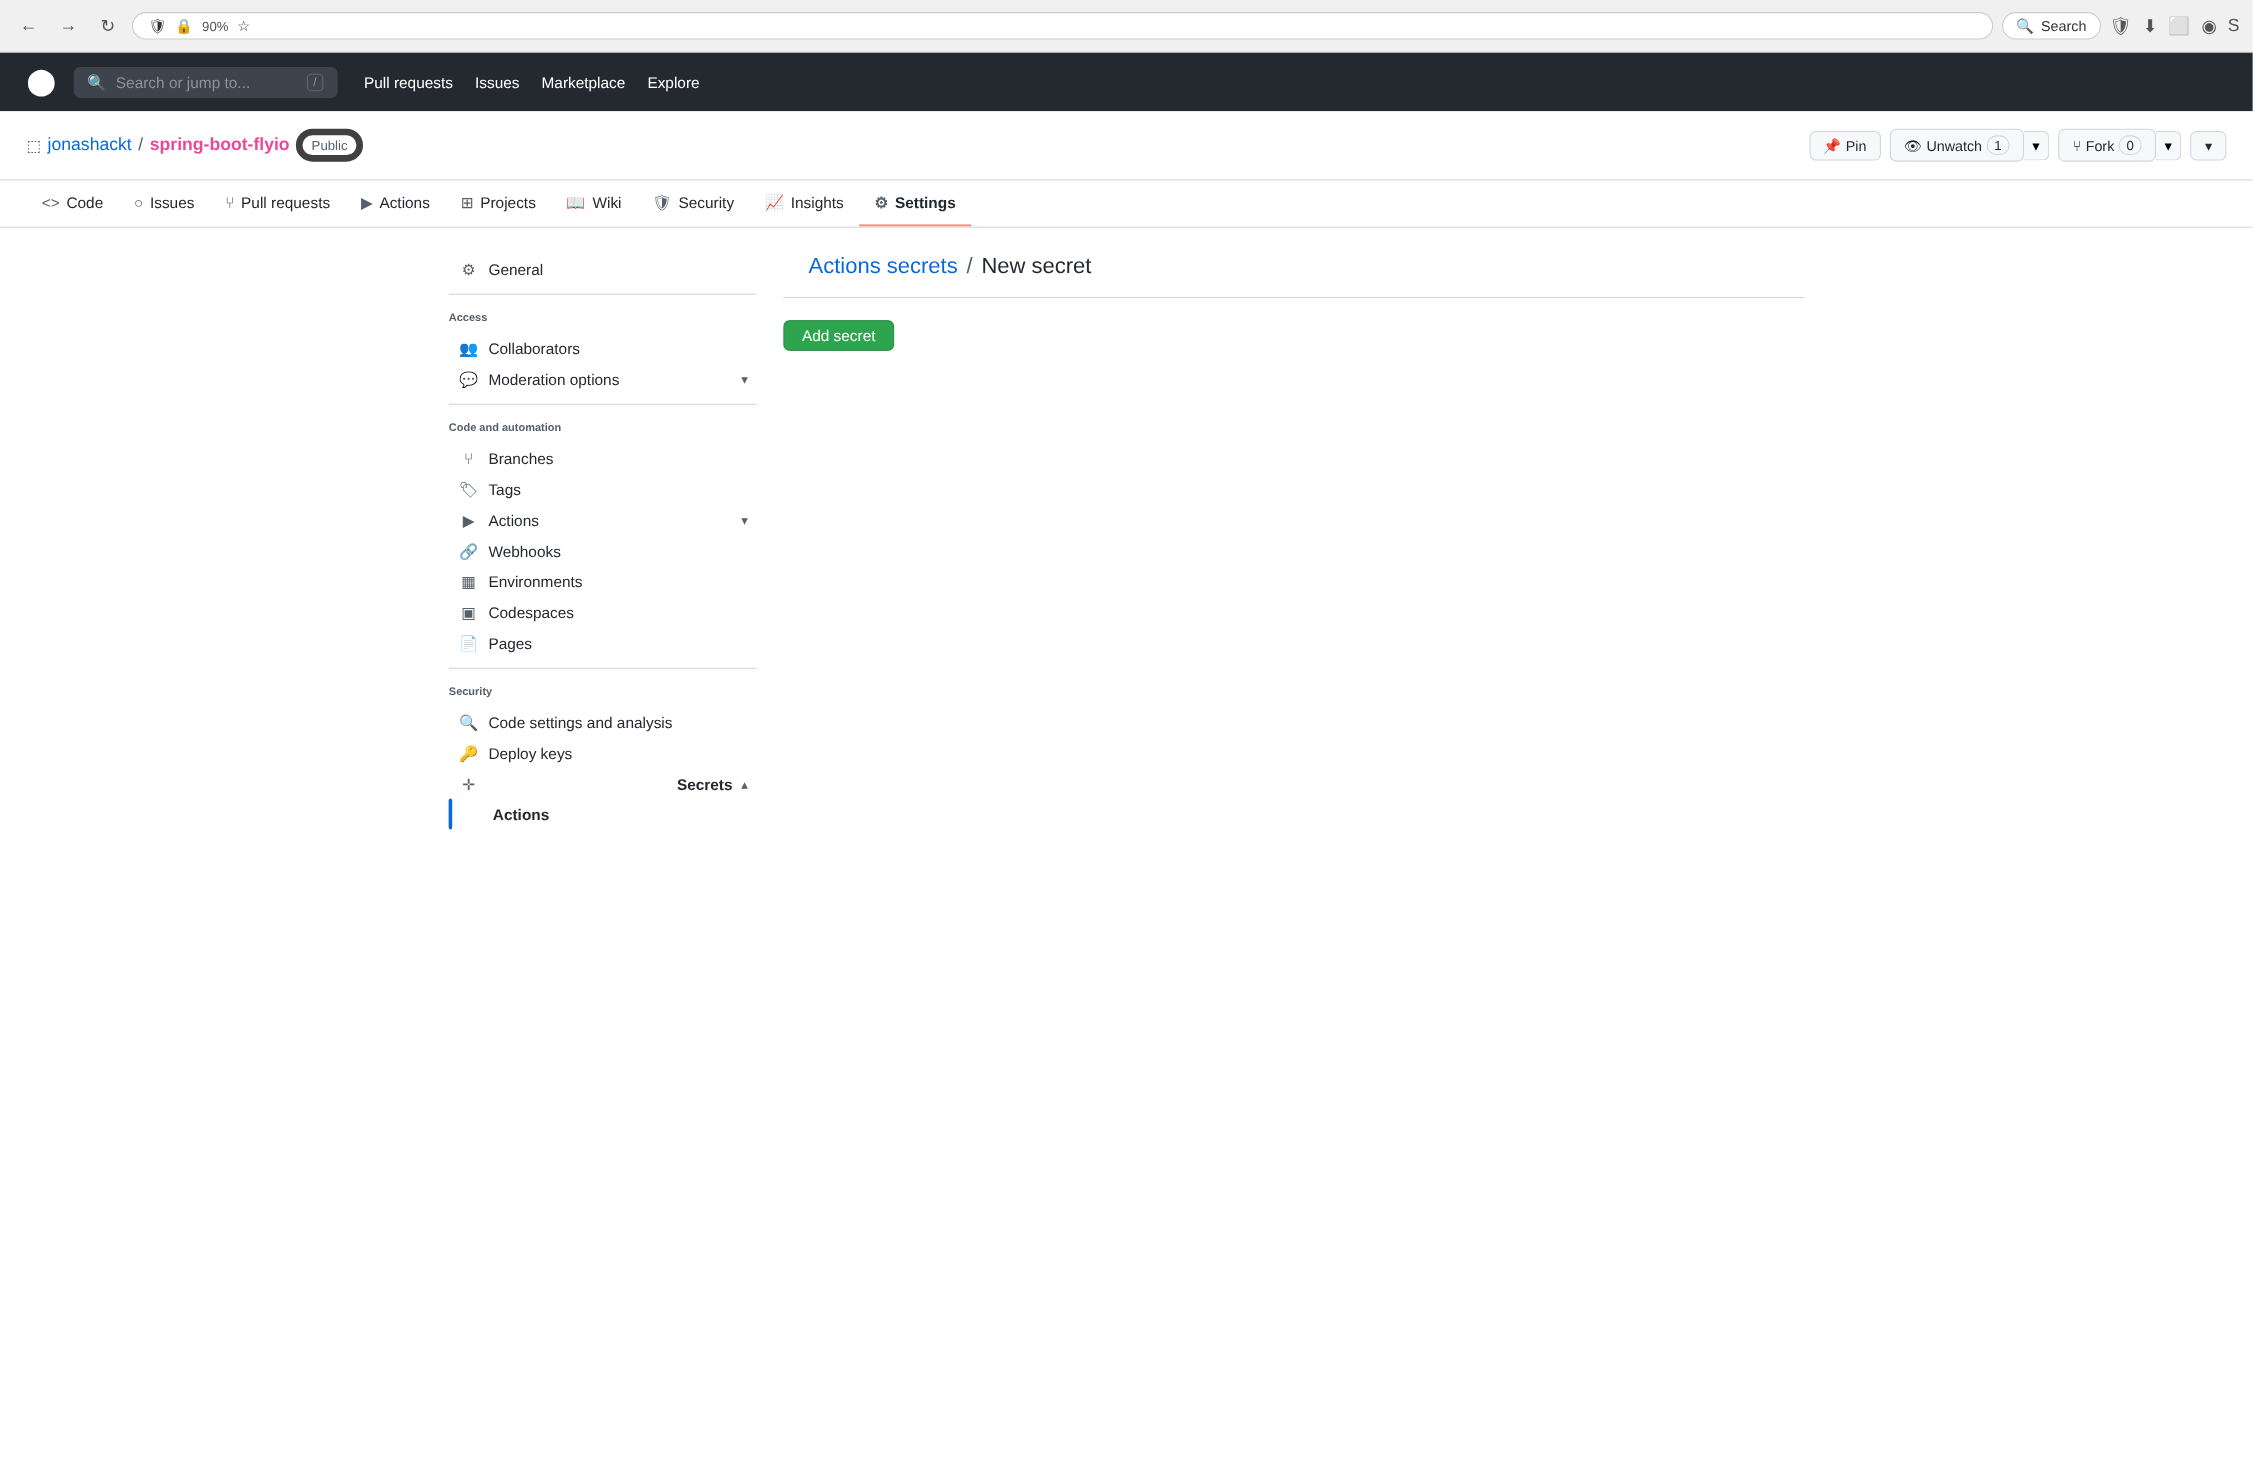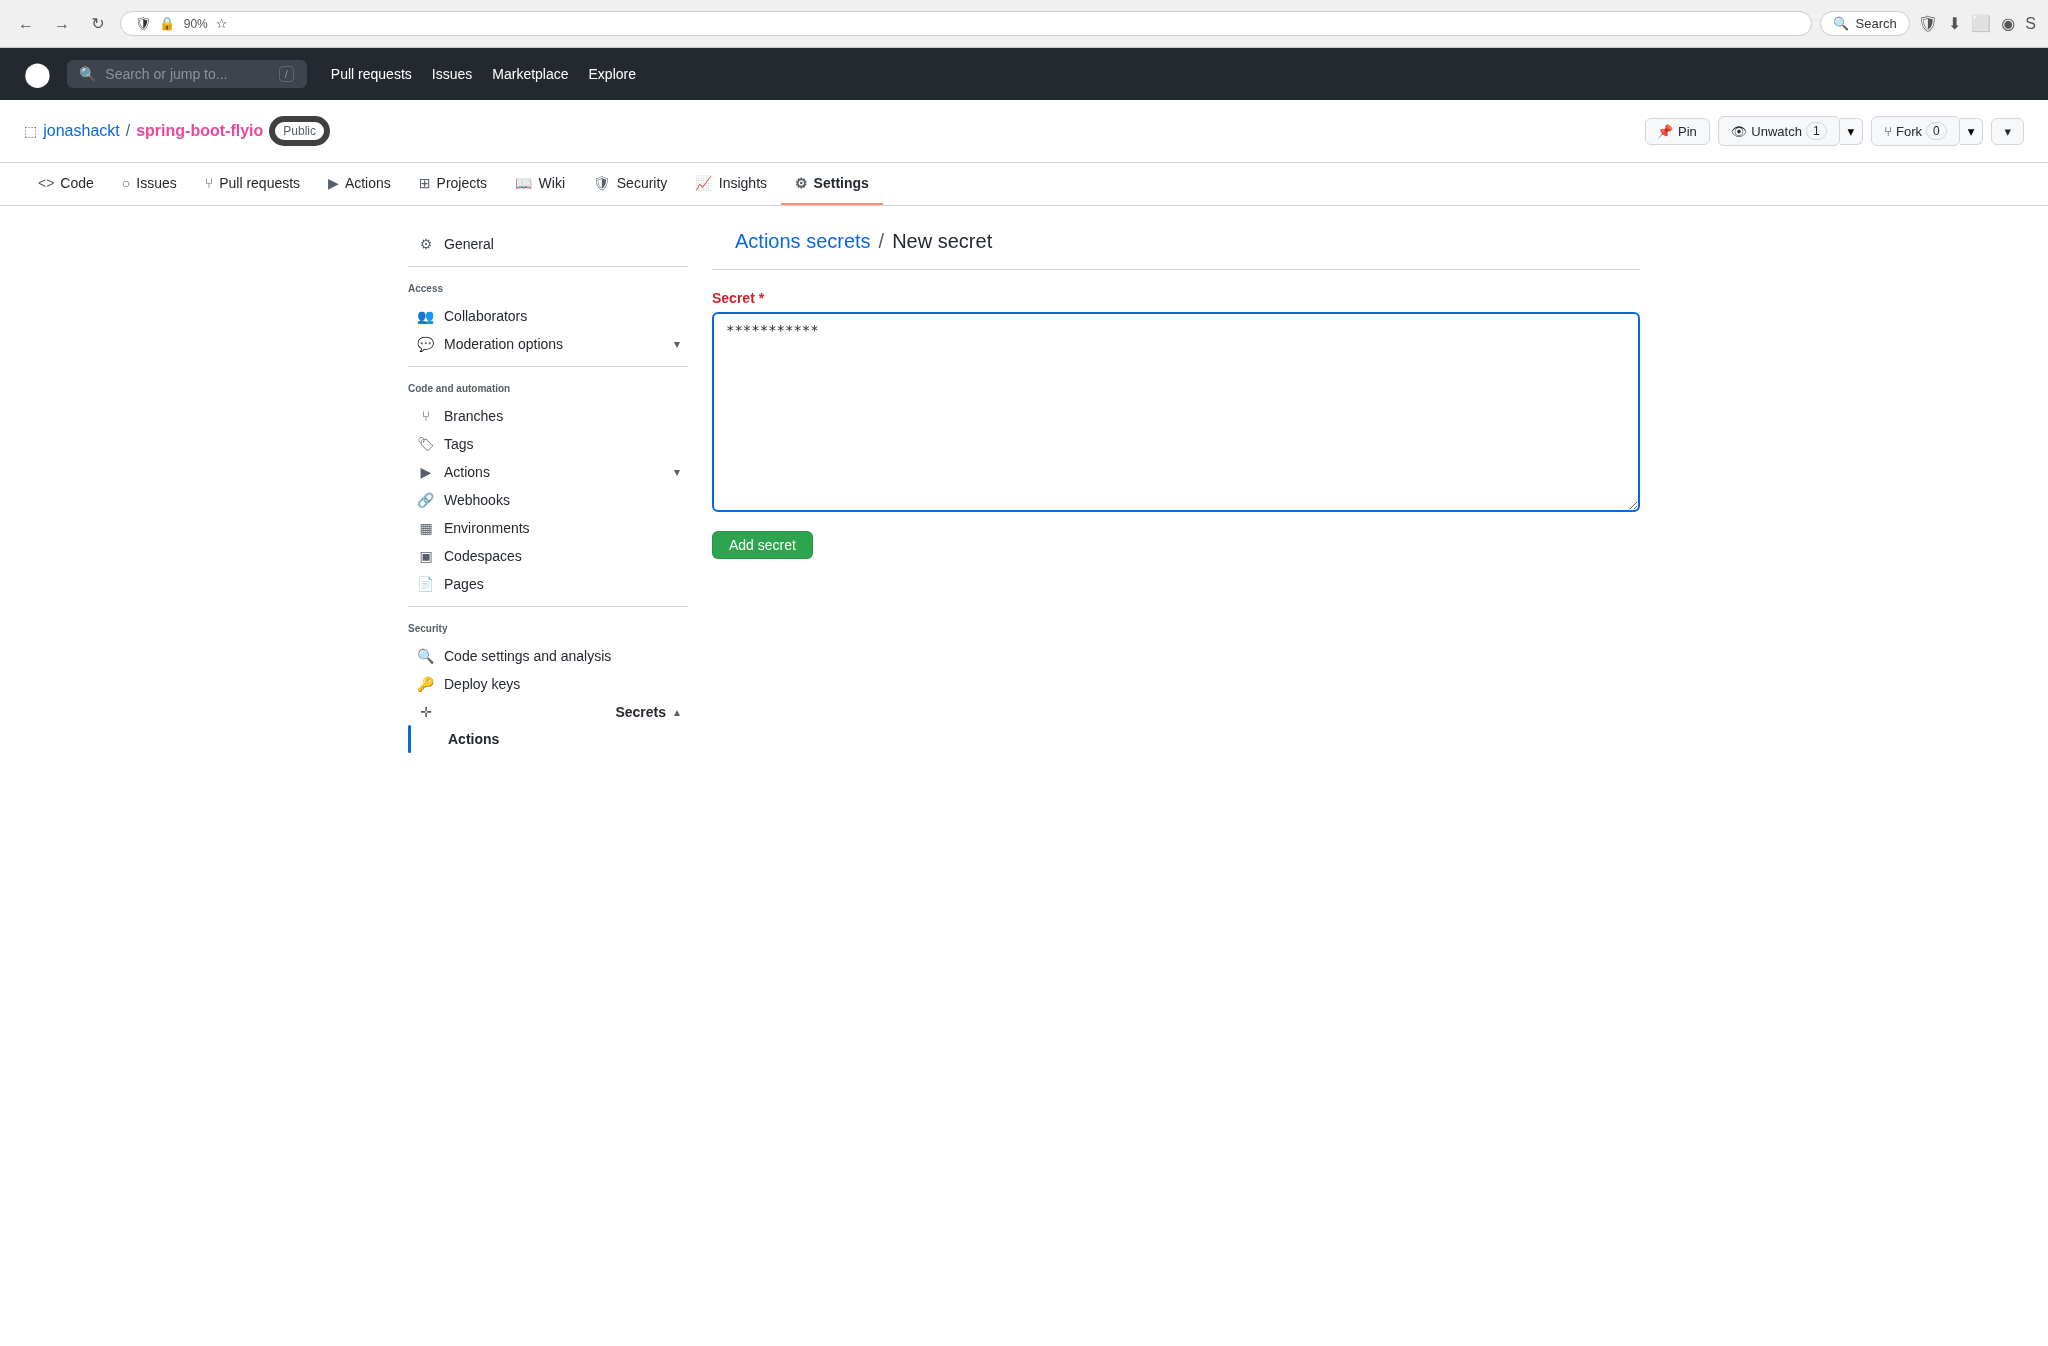--- a/index.html
+++ b/index.html
@@ -469,24 +469,18 @@
   <div class="main-content">
     <div class="page-header">
       <h2 class="page-title">
         <span class="page-title-link">Actions secrets</span>
         <span class="page-title-sep">/</span>
         <span class="page-title-current">New secret</span>
       </h2>
     </div>
 
 
-    <div class="form-group">
-      <label class="form-label">
-        <span>Secret</span> <span style="color:#cf222e;">*</span>
-      </label>
-      <textarea class="form-textarea" style="">***********</textarea>
-    </div>
 
     <button class="btn-primary">
       <span>Add secret</span>
     </button>
   </div>
 </div>
 
 </body></html>

